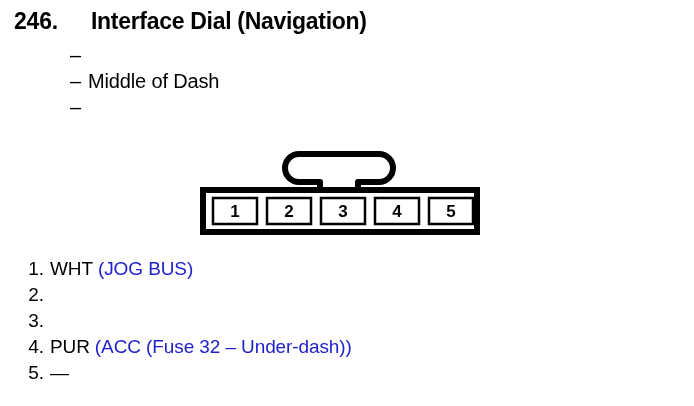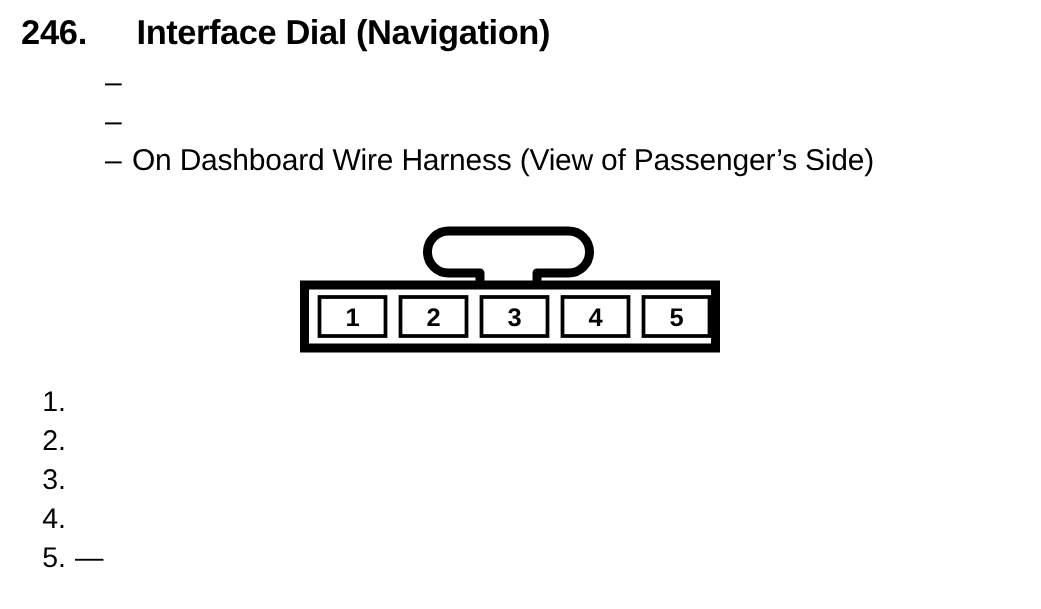--- a/index.html
+++ b/index.html
@@ -148,25 +148,25 @@
 </div>
 
 <div id="bullets">
 
   <div class="bullet-row">
     <span class="bullet-dash">–</span>
   </div>
 
   <div class="bullet-row">
     <span class="bullet-dash">–</span>
+    <span class="bullet-text">Middle of Dash</span>
   </div>
 
   <div class="bullet-row">
     <span class="bullet-dash">–</span>
-    <span class="bullet-text">On Dashboard Wire Harness (View of Passenger’s Side)</span>
   </div>
 
 </div>
 
 <div id="connector">
   <svg width="292" height="96" viewBox="0 0 292 96" xmlns="http://www.w3.org/2000/svg">
 
     <g>
       <path d="M 103 10
                L 183 10
@@ -206,32 +206,38 @@
       <text class="pin-number" x="255" y="73">5</text>
     </g>
 
   </svg>
 </div>
 
 <div id="pin-list">
 
   <div class="pin-row">
     <span class="pin-index">1.</span>
+    <span class="pin-body">
+      <span class="pin-wire">WHT</span><span class="pin-signal">(JOG BUS)</span>
+    </span>
   </div>
 
   <div class="pin-row">
     <span class="pin-index">2.</span>
   </div>
 
   <div class="pin-row">
     <span class="pin-index">3.</span>
   </div>
 
   <div class="pin-row">
     <span class="pin-index">4.</span>
+    <span class="pin-body">
+      <span class="pin-wire">PUR</span><span class="pin-signal">(ACC (Fuse 32 – Under-dash))</span>
+    </span>
   </div>
 
   <div class="pin-row">
     <span class="pin-index">5.</span>
     <span class="pin-body">
       <span class="pin-empty">—</span><span class="pin-signal"></span>
     </span>
   </div>
 
 </div>

